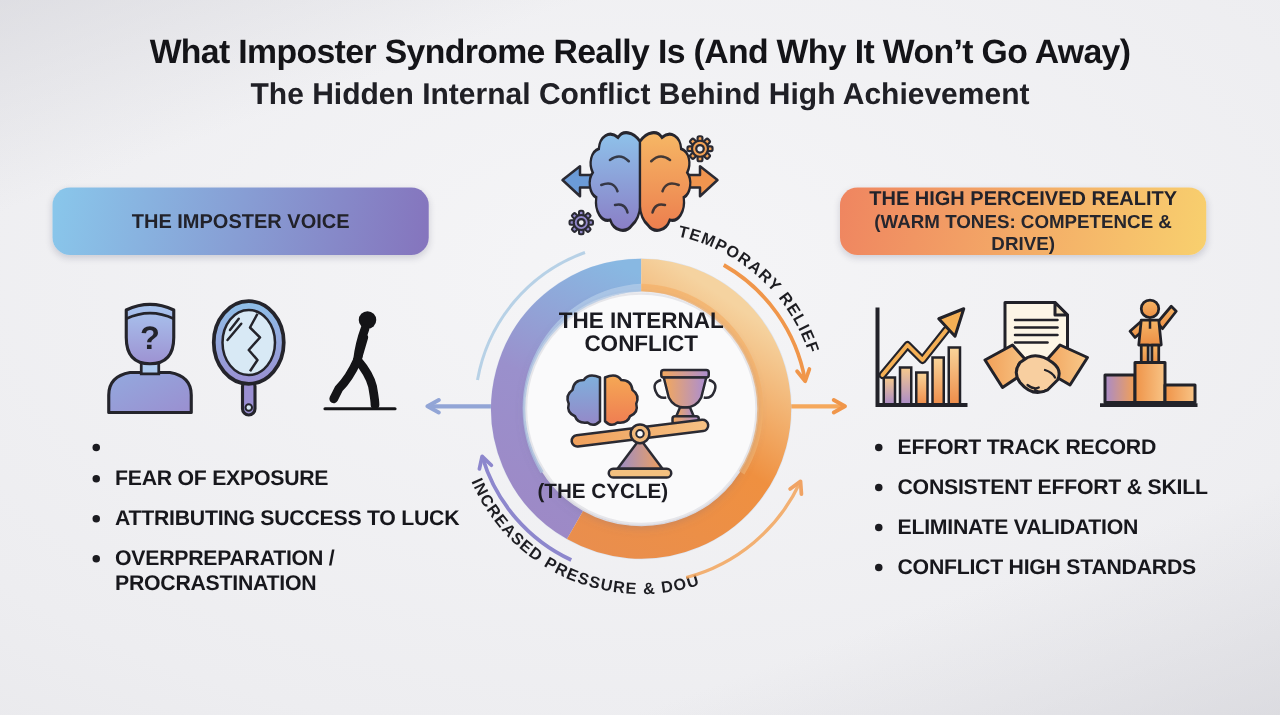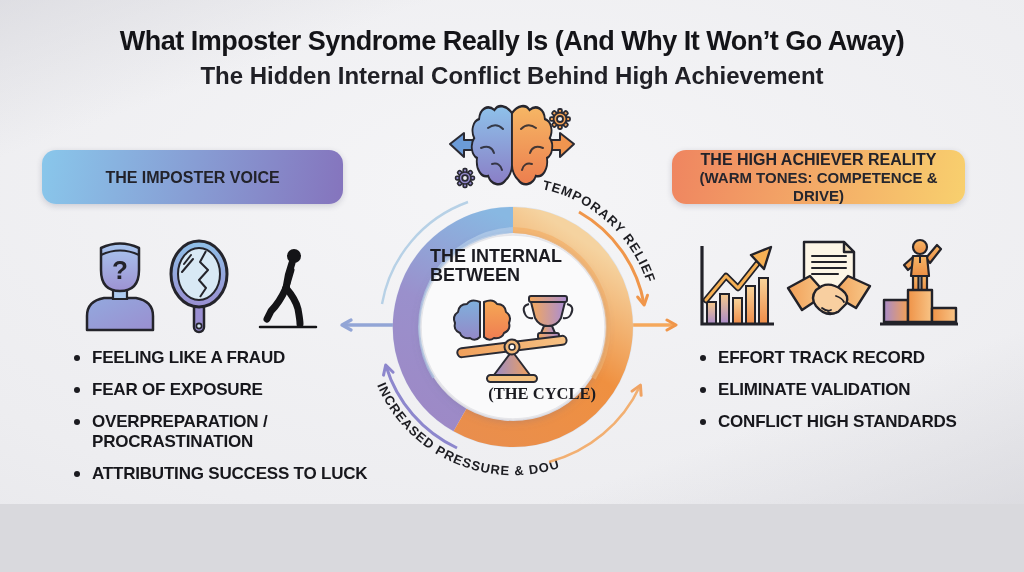--- a/index.html
+++ b/index.html
@@ -1,54 +1,54 @@
 <!DOCTYPE html>
 <html><head>
 <meta charset="utf-8">
 <style>
   html,body{margin:0;padding:0;background:#d9d9dd;}
   #canvas{
-    position:relative;width:1024px;height:504px;overflow:hidden;
+    position:relative;width:1024px;height:572px;overflow:hidden;
     background:
       linear-gradient(160deg, rgba(210,210,216,.55) 0%, rgba(244,244,246,0) 18%, rgba(244,244,246,0) 80%, rgba(208,208,214,.55) 100%),
       radial-gradient(120% 120% at 50% 38%, #f5f5f7 0%, #ededf0 55%, #e2e2e6 100%);
     font-family:"Liberation Sans", sans-serif;color:#17171c;
   }
   .abs{position:absolute;}
   .title{top:26px;left:0;width:1024px;text-align:center;font-size:27px;font-weight:800;letter-spacing:-.5px;color:#141418;}
   .subtitle{top:62px;left:0;width:1024px;text-align:center;font-size:24px;font-weight:600;color:#202026;}
   .pill{top:150px;height:54px;border-radius:14px;display:flex;flex-direction:column;justify-content:center;text-align:center;box-shadow:0 2px 6px rgba(40,40,70,.18);}
   .pill-cool{left:42px;width:301px;background:linear-gradient(100deg,#89c7eb 0%,#8574bd 100%);}
   .pill-warm{left:672px;width:293px;background:linear-gradient(100deg,#ef8560 0%,#f8d06e 100%);}
   .pill .l1{font-size:16px;font-weight:800;color:#22222a;line-height:19px;}
   .pill .l2{font-size:15px;font-weight:600;color:#26262e;line-height:18px;}
-  .conflict{left:430px;width:166px;font-weight:800;color:#1b1b21;}
+  .conflict{left:430px;width:166px;text-align:center;font-weight:800;color:#1b1b21;}
   .conflict .cl{font-size:18px;line-height:19px;}
-  .cycle-caption{left:430px;top:384px;width:166px;text-align:right;font-size:16.5px;font-weight:800;color:#1b1b21;font-family:Liberation Serif, serif;}
+  .cycle-caption{left:430px;top:384px;width:166px;text-align:left;font-size:16.5px;font-weight:800;color:#1b1b21;}
   ul.bullets{list-style:none;margin:0;padding:0;}
   ul.bullets li{display:flex;align-items:flex-start;margin-bottom:12px;font-size:17px;font-weight:800;letter-spacing:-.2px;color:#17171c;}
   ul.bullets .dot{width:6px;height:6px;border-radius:50%;background:#1b1b20;margin:7px 12px 0 0;flex:0 0 auto;}
   .bullets-left{left:74px;top:348px;width:330px;}
   .bullets-right{left:700px;top:348px;width:300px;}
   .footer{top:495px;left:0;width:1024px;text-align:center;font-size:17px;font-weight:800;line-height:24px;color:#141418;}
   svg{display:block;}
 </style>
 </head>
 <body>
 
 <div id="canvas">
 
   <div class="abs title">What Imposter Syndrome Really Is (And Why It Won’t Go Away)</div>
   <div class="abs subtitle">The Hidden Internal Conflict Behind High Achievement</div>
 
   <div class="abs pill pill-cool">
     <div class="l1">THE IMPOSTER VOICE</div>
   </div>
   <div class="abs pill pill-warm">
-    <div class="l1">THE HIGH ACHIEVER REALITY</div>
+    <div class="l1">THE HIGH PERCEIVED REALITY</div>
     <div class="l2">(WARM TONES: COMPETENCE &amp; DRIVE)</div>
   </div>
 
   <svg class="abs" style="left:448px;top:98px;" width="128" height="100" viewBox="0 0 128 100">
     <defs>
       <path id="hemi" d="M 0 11 C -8 3 -20 2 -25 8 C -35 2 -46 7 -47 17 C -56 19 -59 29 -54 36 C -60 42 -58 53 -50 56 C -52 67 -44 76 -34 74 C -30 83 -16 85 -9 78 C -4 75 0 69 0 63 Z"></path>
       <linearGradient id="bL" x1="0" y1="0" x2="0" y2="1">
         <stop offset="0" stop-color="#8ec2ea"></stop>
           <stop offset="1" stop-color="#8a7ec6"></stop>
       </linearGradient>
@@ -131,21 +131,21 @@
     </text>
 
     <path d="M 132 273 A 133 133 0 0 1 61 191" fill="none" stroke="#8d87cd" stroke-width="3" marker-end="url(#mP)"></path>
     <path d="M 254 37 A 133 133 0 0 1 319 129" fill="none" stroke="#f0964a" stroke-width="3" marker-end="url(#mO)"></path>
     <path d="M 224 287 A 140 140 0 0 0 315 211" fill="none" stroke="#f3a55c" stroke-width="2.6" marker-end="url(#mO)" opacity=".85"></path>
     <path d="M 57 129 A 133 133 0 0 1 143 27" fill="none" stroke="#a8c8e2" stroke-width="2.4" opacity=".8"></path>
   </svg>
 
   <div class="abs conflict" style="top:247px;">
     <div class="cl">THE INTERNAL</div>
-    <div class="cl">BETWEEN</div>
+    <div class="cl">CONFLICT</div>
   </div>
 
   <svg class="abs" style="left:445px;top:288px;" width="140" height="96" viewBox="0 0 140 96">
     <defs>
       <linearGradient id="plankG" x1="0" y1="0" x2="1" y2="0">
         <stop offset="0" stop-color="#f0a05c"></stop>
           <stop offset="1" stop-color="#f6c184"></stop>
       </linearGradient>
       <linearGradient id="fulcG" x1="0" y1="0" x2="1" y2="0">
         <stop offset="0" stop-color="#9a8cc8"></stop>
@@ -315,42 +315,45 @@
       <rect x="8" y="66" width="24" height="22" fill="url(#podPO)"></rect>
       <rect x="32" y="56" width="24" height="32" fill="url(#podO)"></rect>
       <rect x="56" y="74" width="24" height="14" fill="url(#podO)"></rect>
     </g>
     <path d="M 4 90 L 82 90" stroke="#222229" stroke-width="3"></path>
   </svg>
 
   <ul class="abs bullets bullets-left">
     <li>
         <span class="dot"></span>
-        <span>FEELING LIKE A FRAUD</span>
       </li>
     <li>
         <span class="dot"></span>
         <span>FEAR OF EXPOSURE</span>
       </li>
     <li>
         <span class="dot"></span>
+        <span>ATTRIBUTING SUCCESS TO LUCK</span>
+      </li>
+    <li>
+        <span class="dot"></span>
         <span>OVERPREPARATION / PROCRASTINATION</span>
-      </li>
-    <li>
-        <span class="dot"></span>
-        <span>ATTRIBUTING SUCCESS TO LUCK</span>
       </li>
   </ul>
   <ul class="abs bullets bullets-right">
     <li>
         <span class="dot"></span>
         <span>EFFORT TRACK RECORD</span>
       </li>
     <li>
         <span class="dot"></span>
+        <span>CONSISTENT EFFORT &amp; SKILL</span>
+      </li>
+    <li>
+        <span class="dot"></span>
         <span>ELIMINATE VALIDATION</span>
       </li>
     <li>
         <span class="dot"></span>
         <span>CONFLICT HIGH STANDARDS</span>
       </li>
   </ul>
 
 
 </div>

